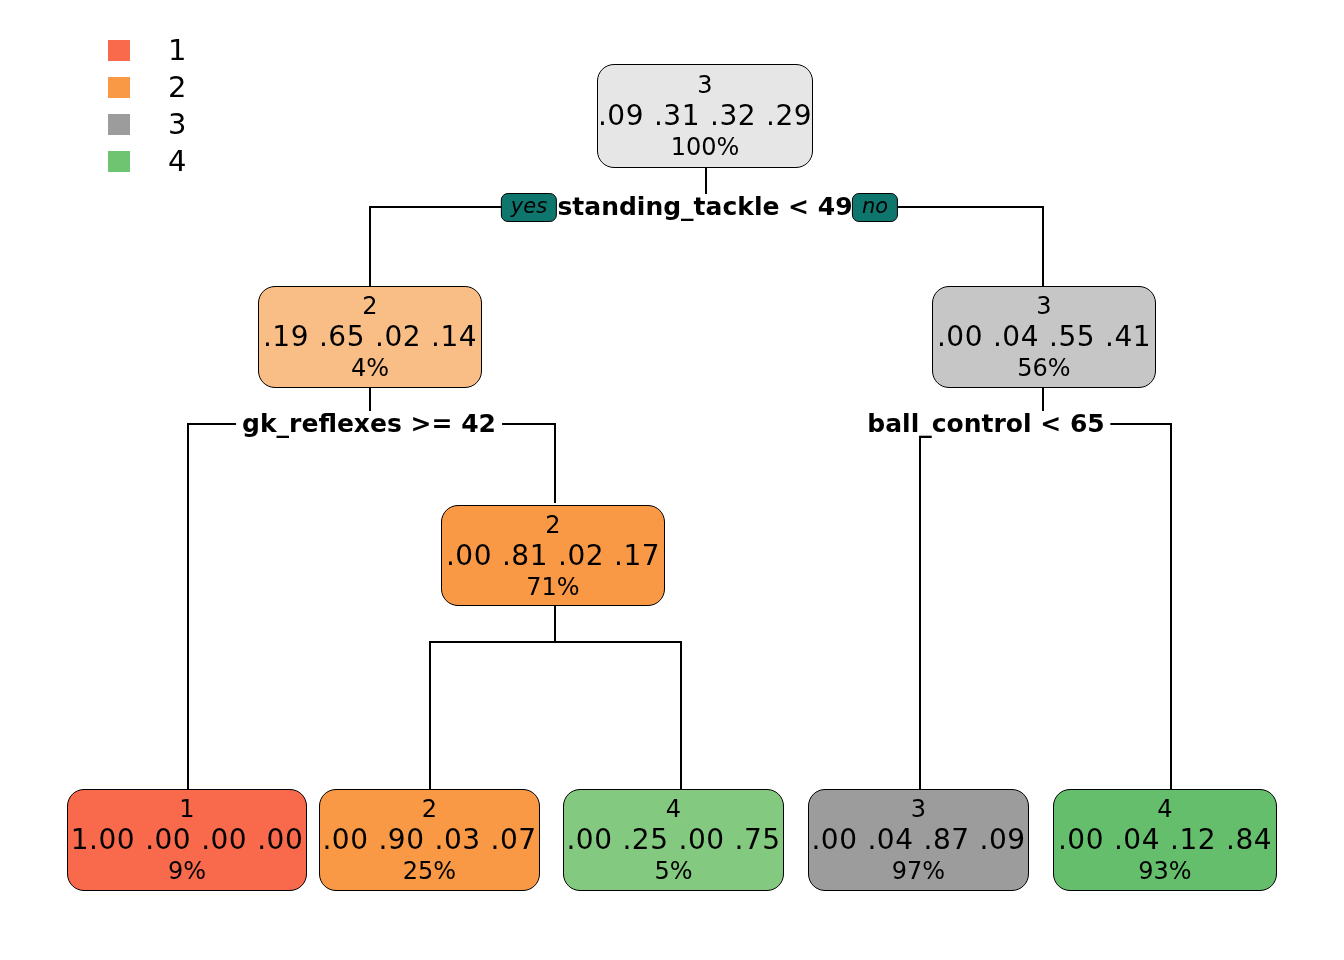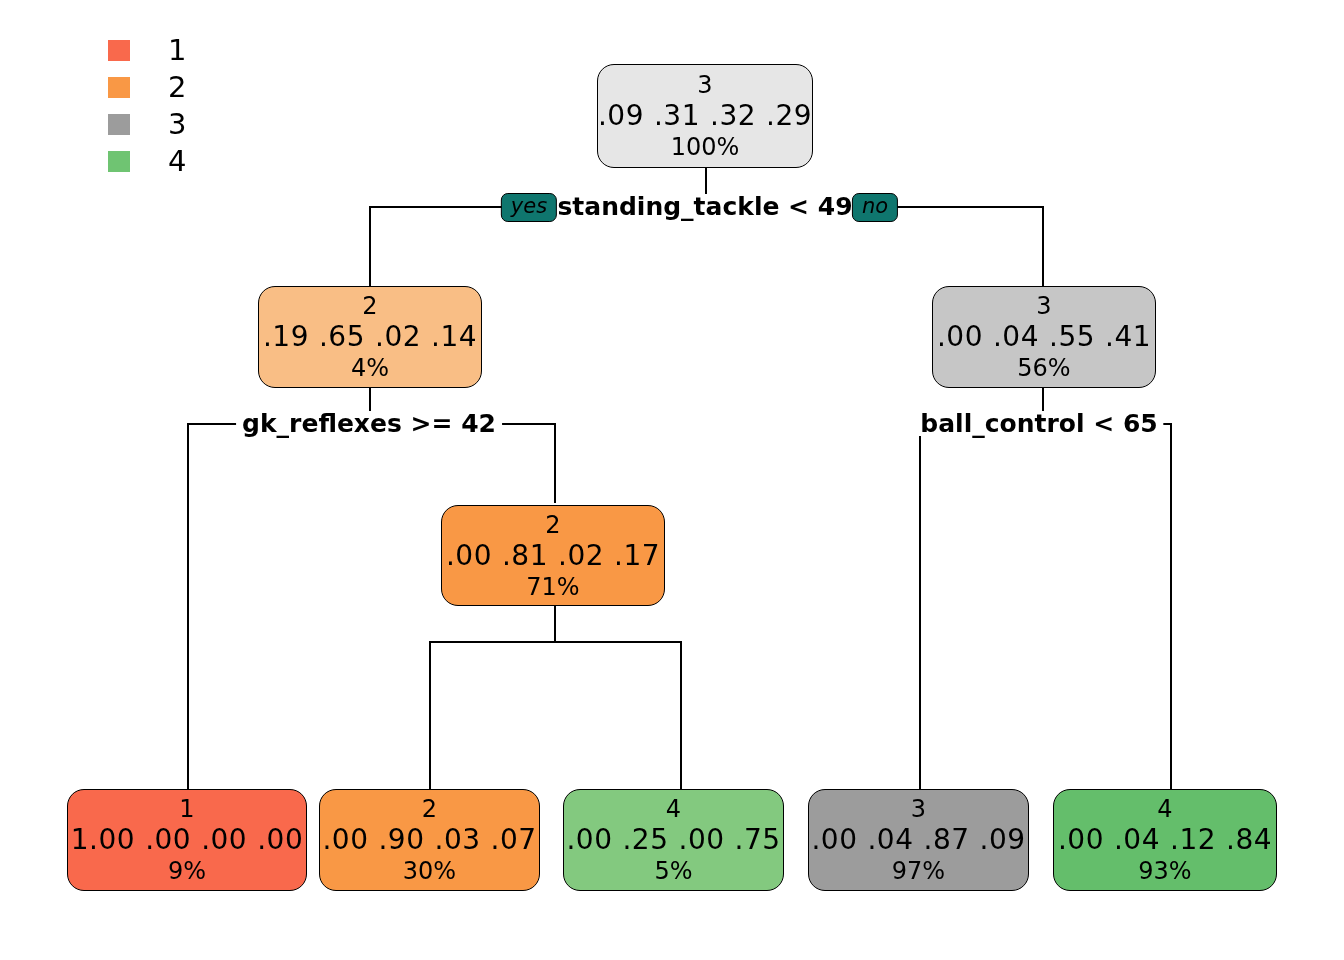--- a/index.html
+++ b/index.html
@@ -152,21 +152,21 @@
   <div class="hline" style="left:919px; top:423px; width:251px;"></div>
   <div class="vline" style="left:919px; top:423px; height:366px;"></div>
   <div class="vline" style="left:1170px; top:423px; height:366px;"></div>
 
   <div class="split-label" style="left:705px; top:194px;">standing_tackle &lt; 49</div>
   <div class="yesno" style="left:529px; top:193px;">yes</div>
   <div class="yesno" style="left:875px; top:193px;">no</div>
 
   <div class="split-label" style="left:369px; top:411px;text-align:right;">gk_reflexes &gt;= 42</div>
 
-  <div class="split-label" style="left:1039px; top:411px;text-align:right;">ball_control &lt; 65</div>
+  <div class="split-label" style="left:986px; top:411px;text-align:right;">ball_control &lt; 65</div>
 
 
   <div class="node" style="left: 597px; top: 64px; width: 216px; height: 104px; background: rgb(230, 230, 230);">
     <div class="node-class">3</div>
     <div class="node-probs">
       <span>.09</span><span>.31</span><span>.32</span><span>.29</span>
     </div>
     <div class="node-pct">100%</div>
   </div>
 
@@ -200,21 +200,21 @@
       <span>1.00</span><span>.00</span><span>.00</span><span>.00</span>
     </div>
     <div class="node-pct">9%</div>
   </div>
 
   <div class="node" style="left: 319px; top: 789px; width: 221px; height: 102px; background: rgb(249, 152, 69);">
     <div class="node-class">2</div>
     <div class="node-probs">
       <span>.00</span><span>.90</span><span>.03</span><span>.07</span>
     </div>
-    <div class="node-pct">30%</div>
+    <div class="node-pct">25%</div>
   </div>
 
   <div class="node" style="left: 563px; top: 789px; width: 221px; height: 102px; background: rgb(131, 201, 127);">
     <div class="node-class">4</div>
     <div class="node-probs">
       <span>.00</span><span>.25</span><span>.00</span><span>.75</span>
     </div>
     <div class="node-pct">5%</div>
   </div>
 

